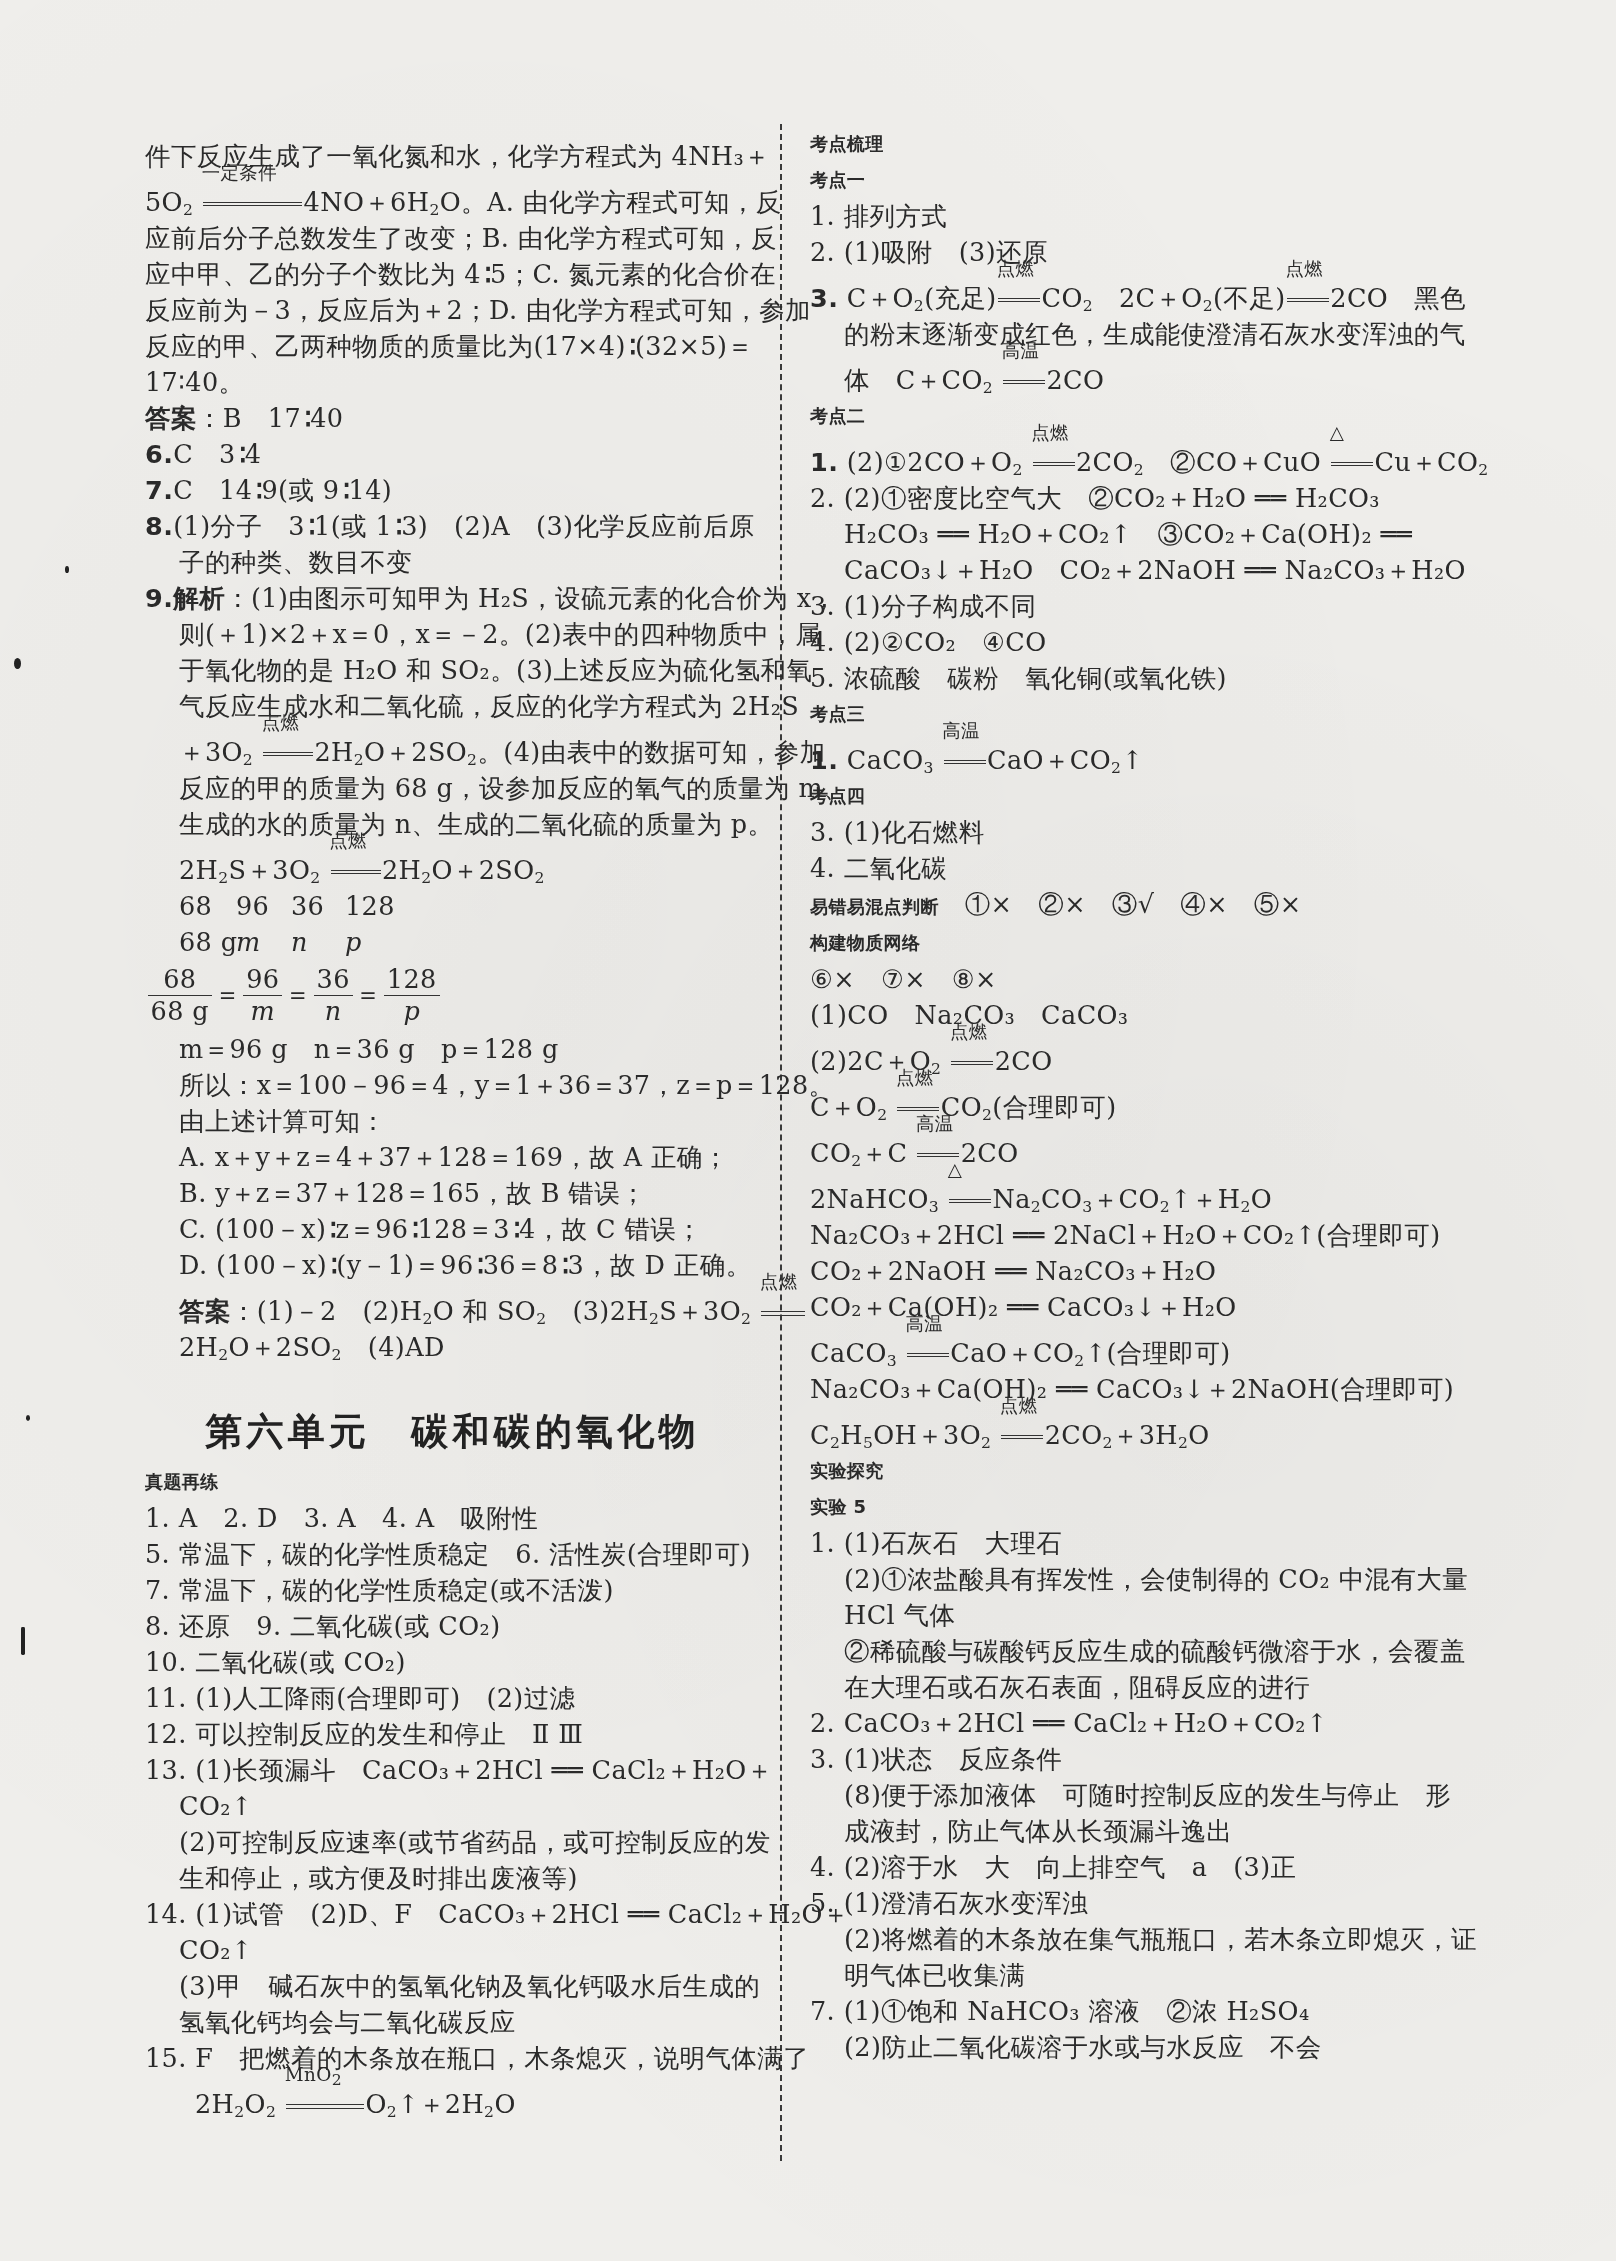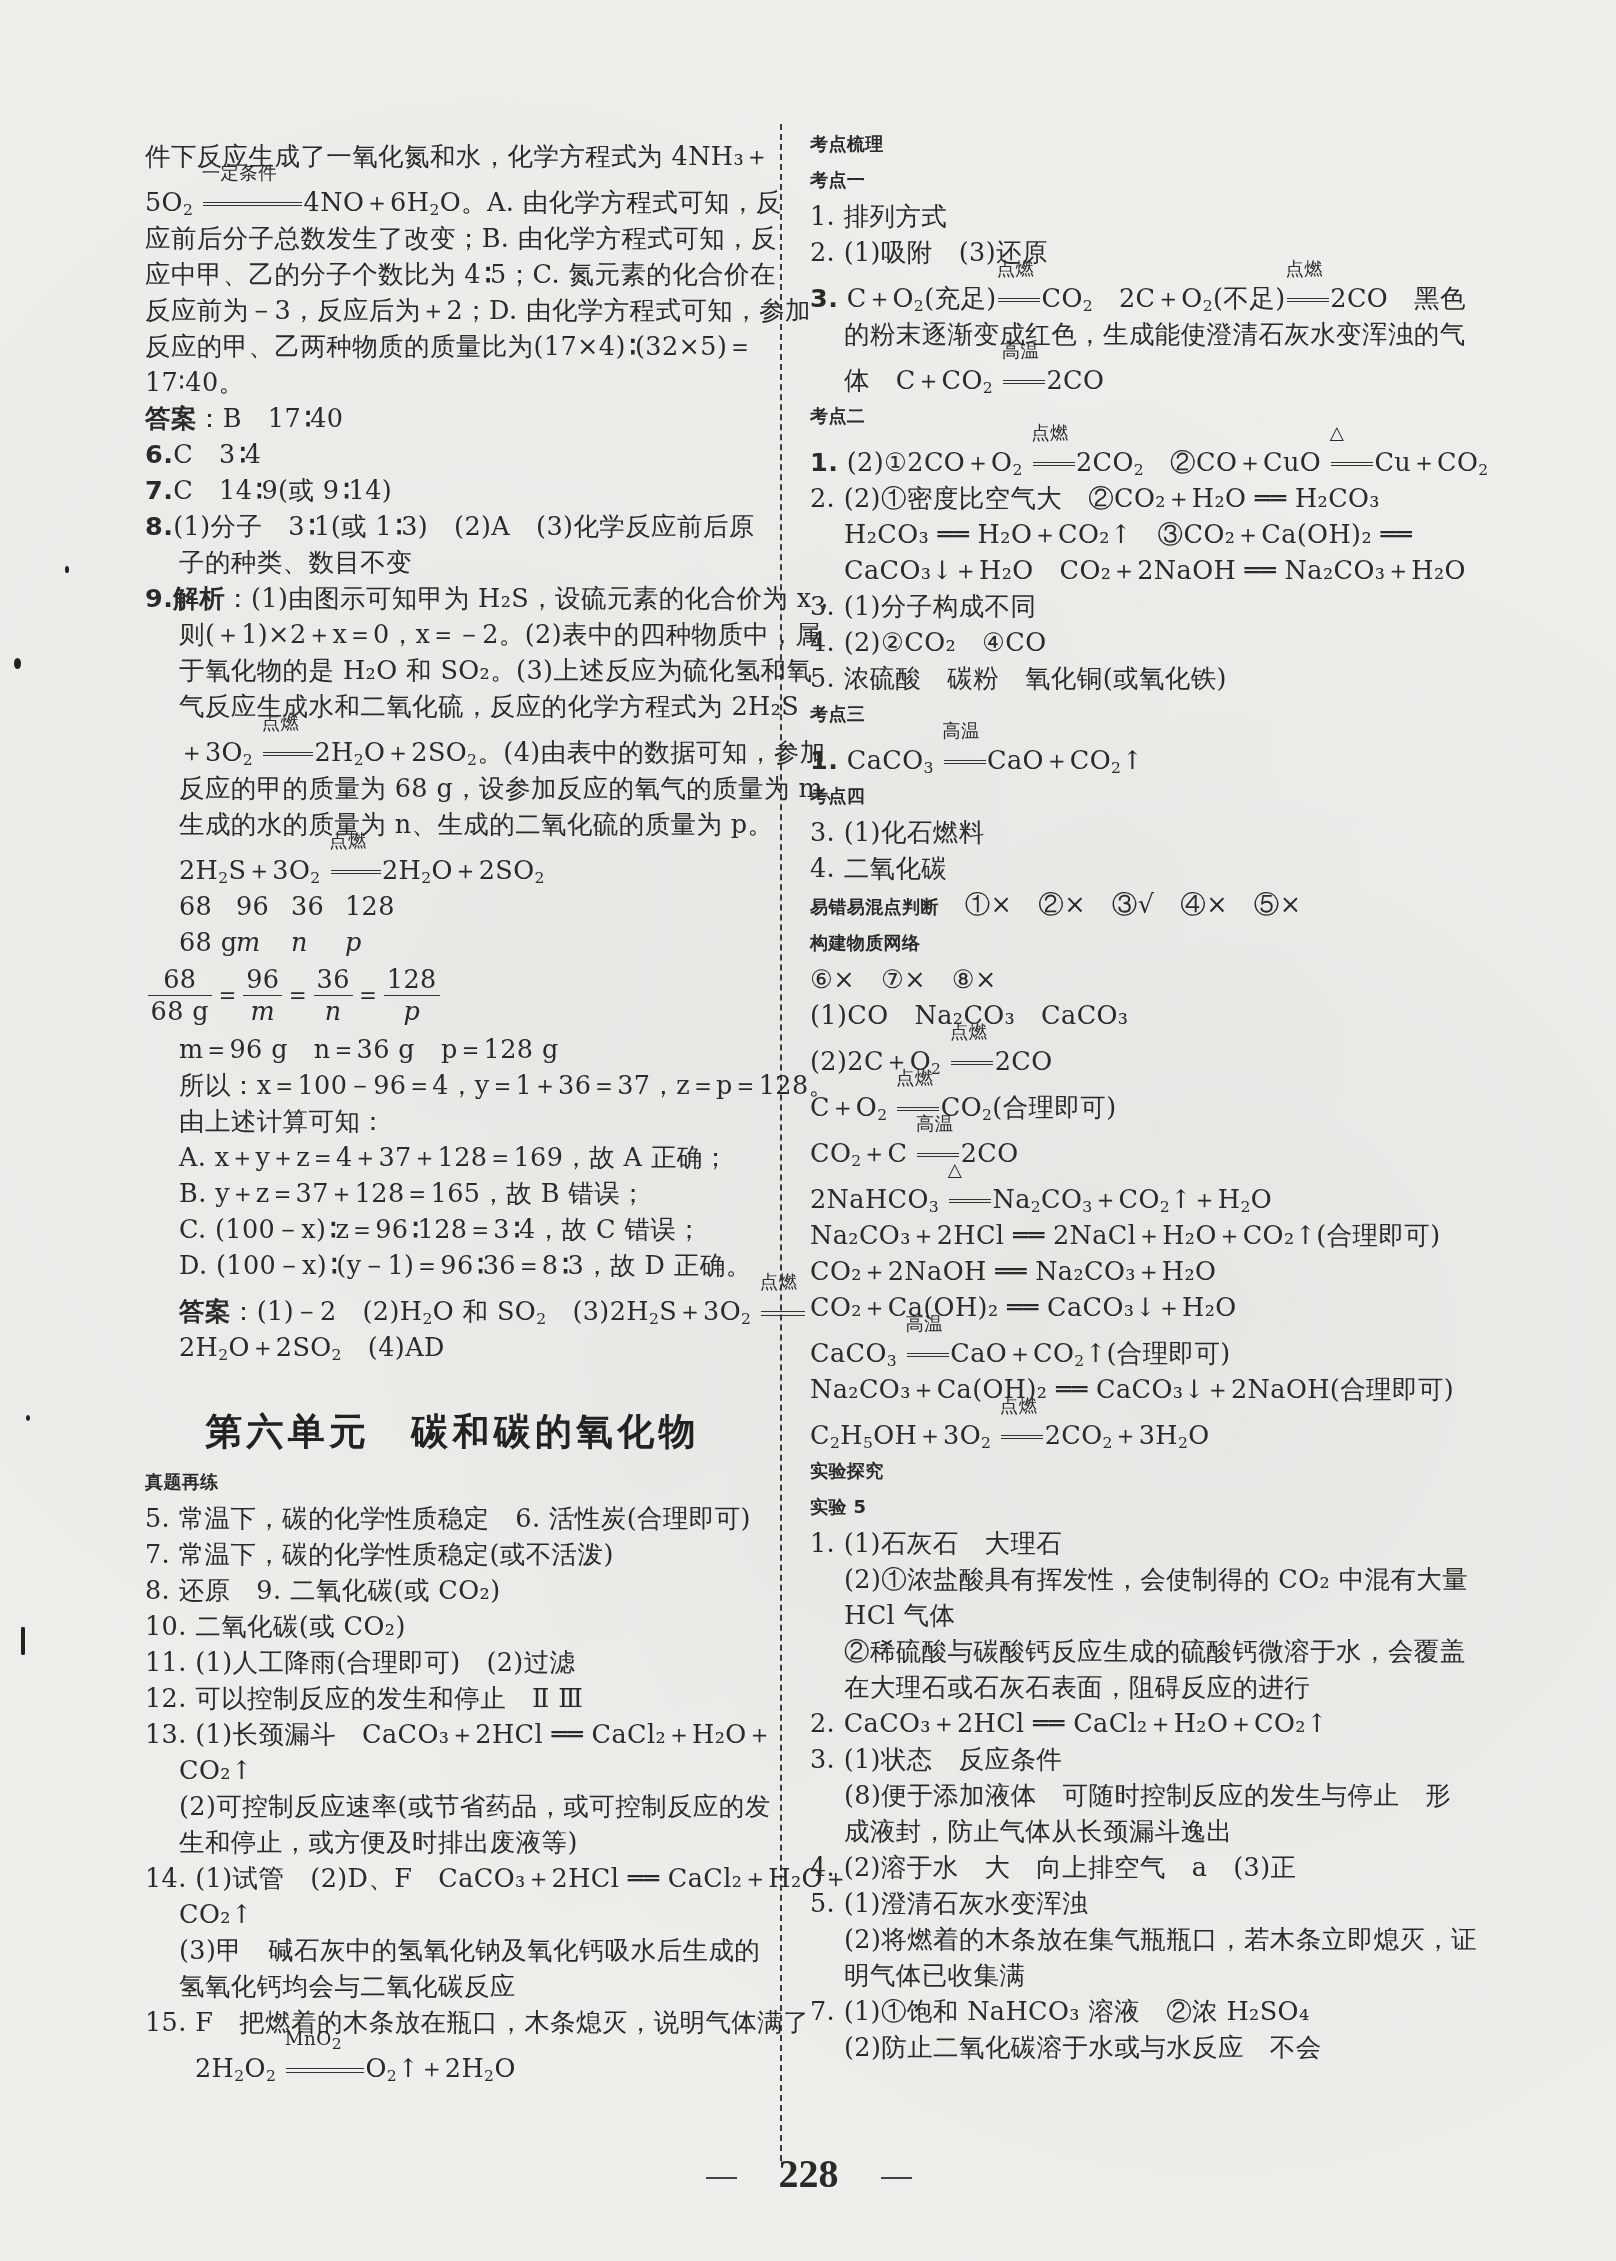--- a/index.html
+++ b/index.html
@@ -112,20 +112,21 @@
     <div class="line indent">A. x＋y＋z＝4＋37＋128＝169，故 A 正确；</div>
     <div class="line indent">B. y＋z＝37＋128＝165，故 B 错误；</div>
     <div class="line indent">C. (100－x)∶z＝96∶128＝3∶4，故 C 错误；</div>
     <div class="line indent">D. (100－x)∶(y－1)＝96∶36＝8∶3，故 D 正确。</div>
     <div class="line indent tall"><span class="b">答案</span>：(1)－2　(2)H<sub>2</sub>O 和 SO<sub>2</sub>　(3)2H<sub>2</sub>S＋3O<sub>2</sub> <span class="eq"><span class="cond">点燃</span><span class="bar" style="width:44px"></span></span></div>
     <div class="line indent">2H<sub>2</sub>O＋2SO<sub>2</sub>　(4)AD</div>
 
     <div class="unit-title">第六单元　碳和碳的氧化物</div>
 
     <div class="line h">真题再练</div>
+    <div class="line">1. A　2. D　3. A　4. A　吸附性</div>
     <div class="line">5. 常温下，碳的化学性质稳定　6. 活性炭(合理即可)</div>
     <div class="line">7. 常温下，碳的化学性质稳定(或不活泼)</div>
     <div class="line">8. 还原　9. 二氧化碳(或 CO₂)</div>
     <div class="line">10. 二氧化碳(或 CO₂)</div>
     <div class="line">11. (1)人工降雨(合理即可)　(2)过滤</div>
     <div class="line">12. 可以控制反应的发生和停止　Ⅱ Ⅲ</div>
     <div class="line">13. (1)长颈漏斗　CaCO₃＋2HCl ══ CaCl₂＋H₂O＋</div>
     <div class="line indent">CO₂↑</div>
     <div class="line indent">(2)可控制反应速率(或节省药品，或可控制反应的发</div>
     <div class="line indent">生和停止，或方便及时排出废液等)</div>
@@ -190,17 +191,14 @@
     <div class="line indent">(8)便于添加液体　可随时控制反应的发生与停止　形</div>
     <div class="line indent">成液封，防止气体从长颈漏斗逸出</div>
     <div class="line">4. (2)溶于水　大　向上排空气　a　(3)正</div>
     <div class="line">5. (1)澄清石灰水变浑浊</div>
     <div class="line indent">(2)将燃着的木条放在集气瓶瓶口，若木条立即熄灭，证</div>
     <div class="line indent">明气体已收集满</div>
     <div class="line">7. (1)①饱和 NaHCO₃ 溶液　②浓 H₂SO₄</div>
     <div class="line indent">(2)防止二氧化碳溶于水或与水反应　不会</div>
   </div>
 
-  <div class="pagenum">
-    <span class="dash"></span><span>228</span><span class="dash"></span>
-  </div>
 </div>
 
 
 </body></html>

